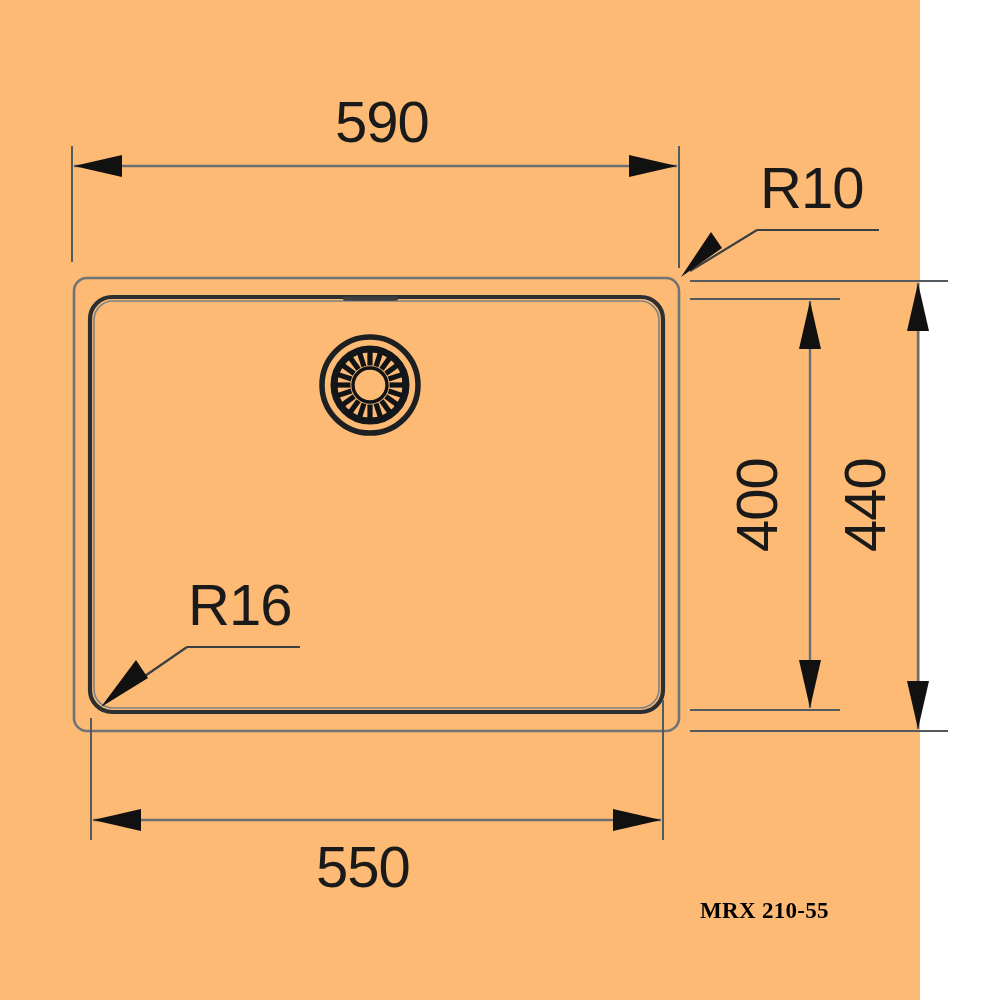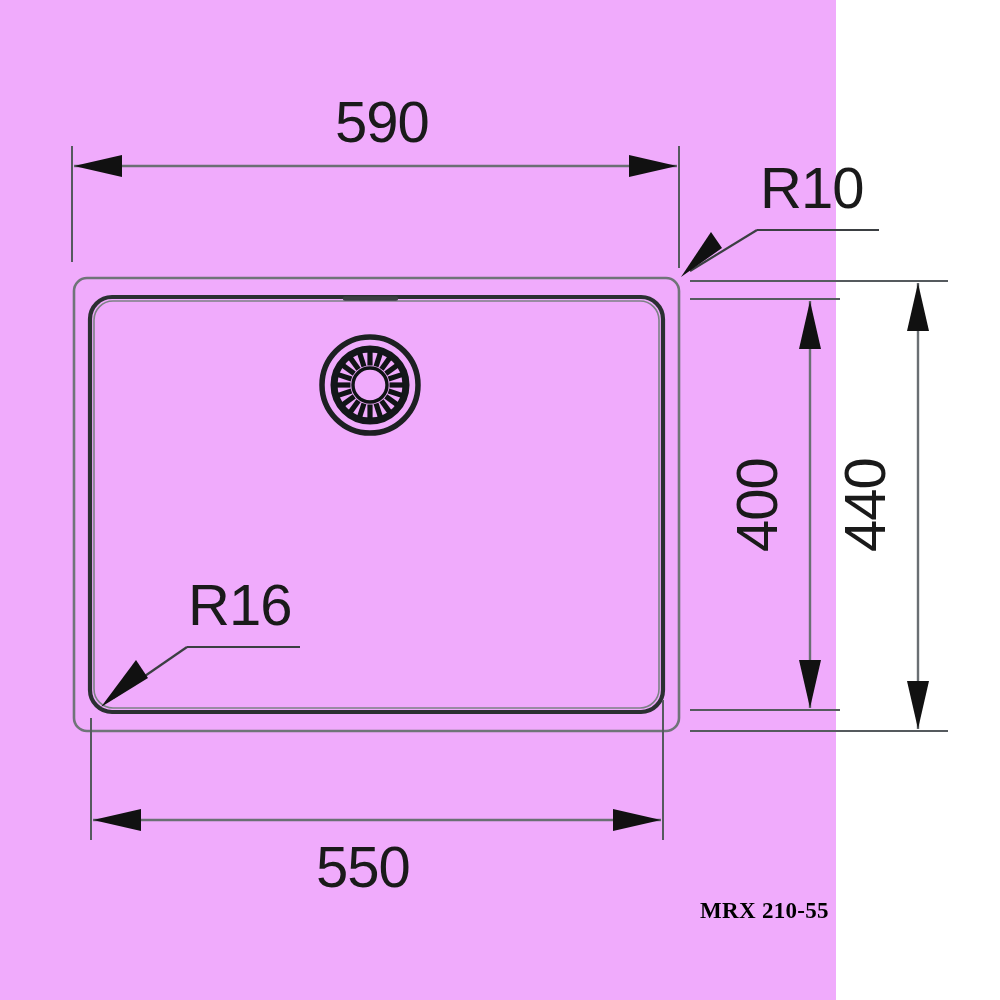--- a/index.html
+++ b/index.html
@@ -10,23 +10,23 @@
   }
   body {
     width: 1000px;
     height: 1000px;
     font-family: "Liberation Sans", sans-serif;
     position: relative;
     overflow: hidden;
   }
   #drawing-root {
     position: relative;
-    width: 836px;
+    width: 920px;
     height: 1000px;
-    background: #f0abfc;
+    background: #fdba74;
   }
   #drawing-svg {
     position: absolute;
     top: 0;
     left: 0;
     width: 1000px;
     height: 1000px;
     display: block;
   }
   .dim-text {

